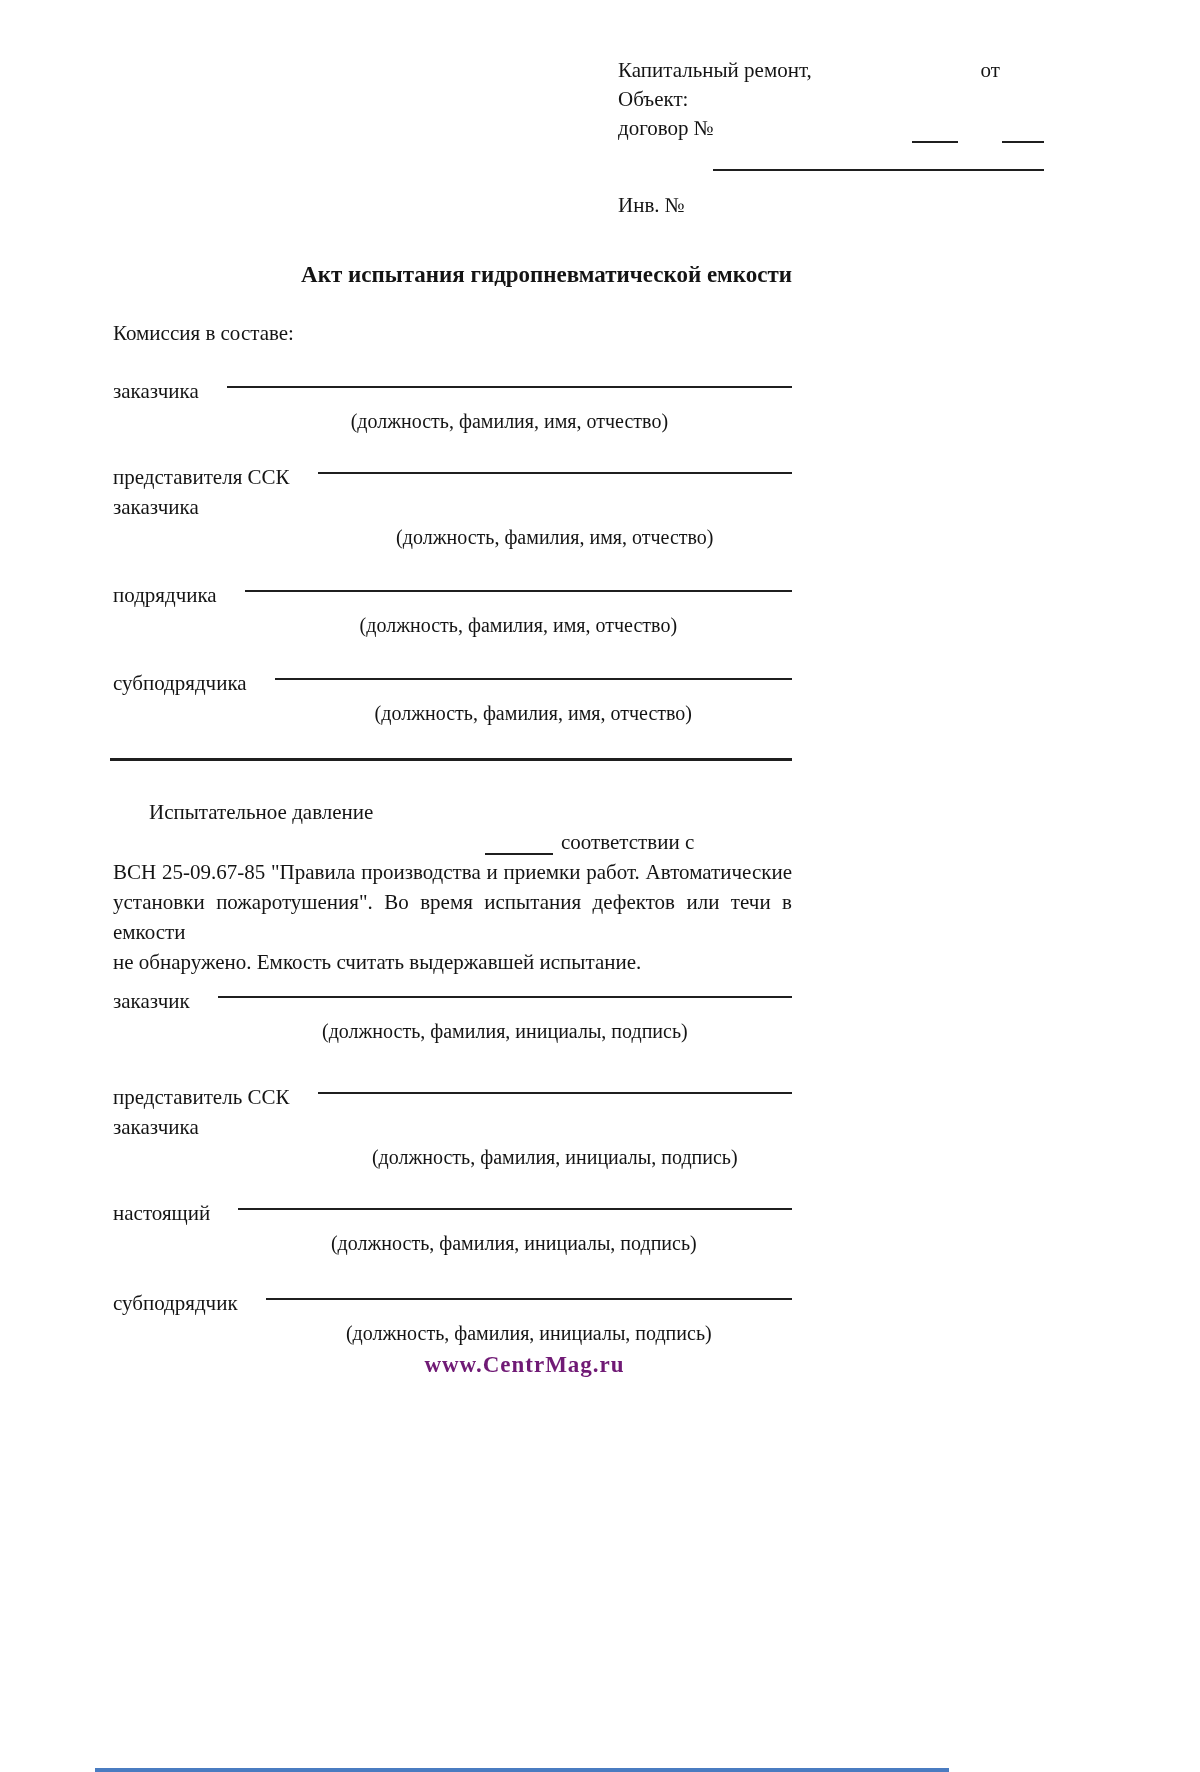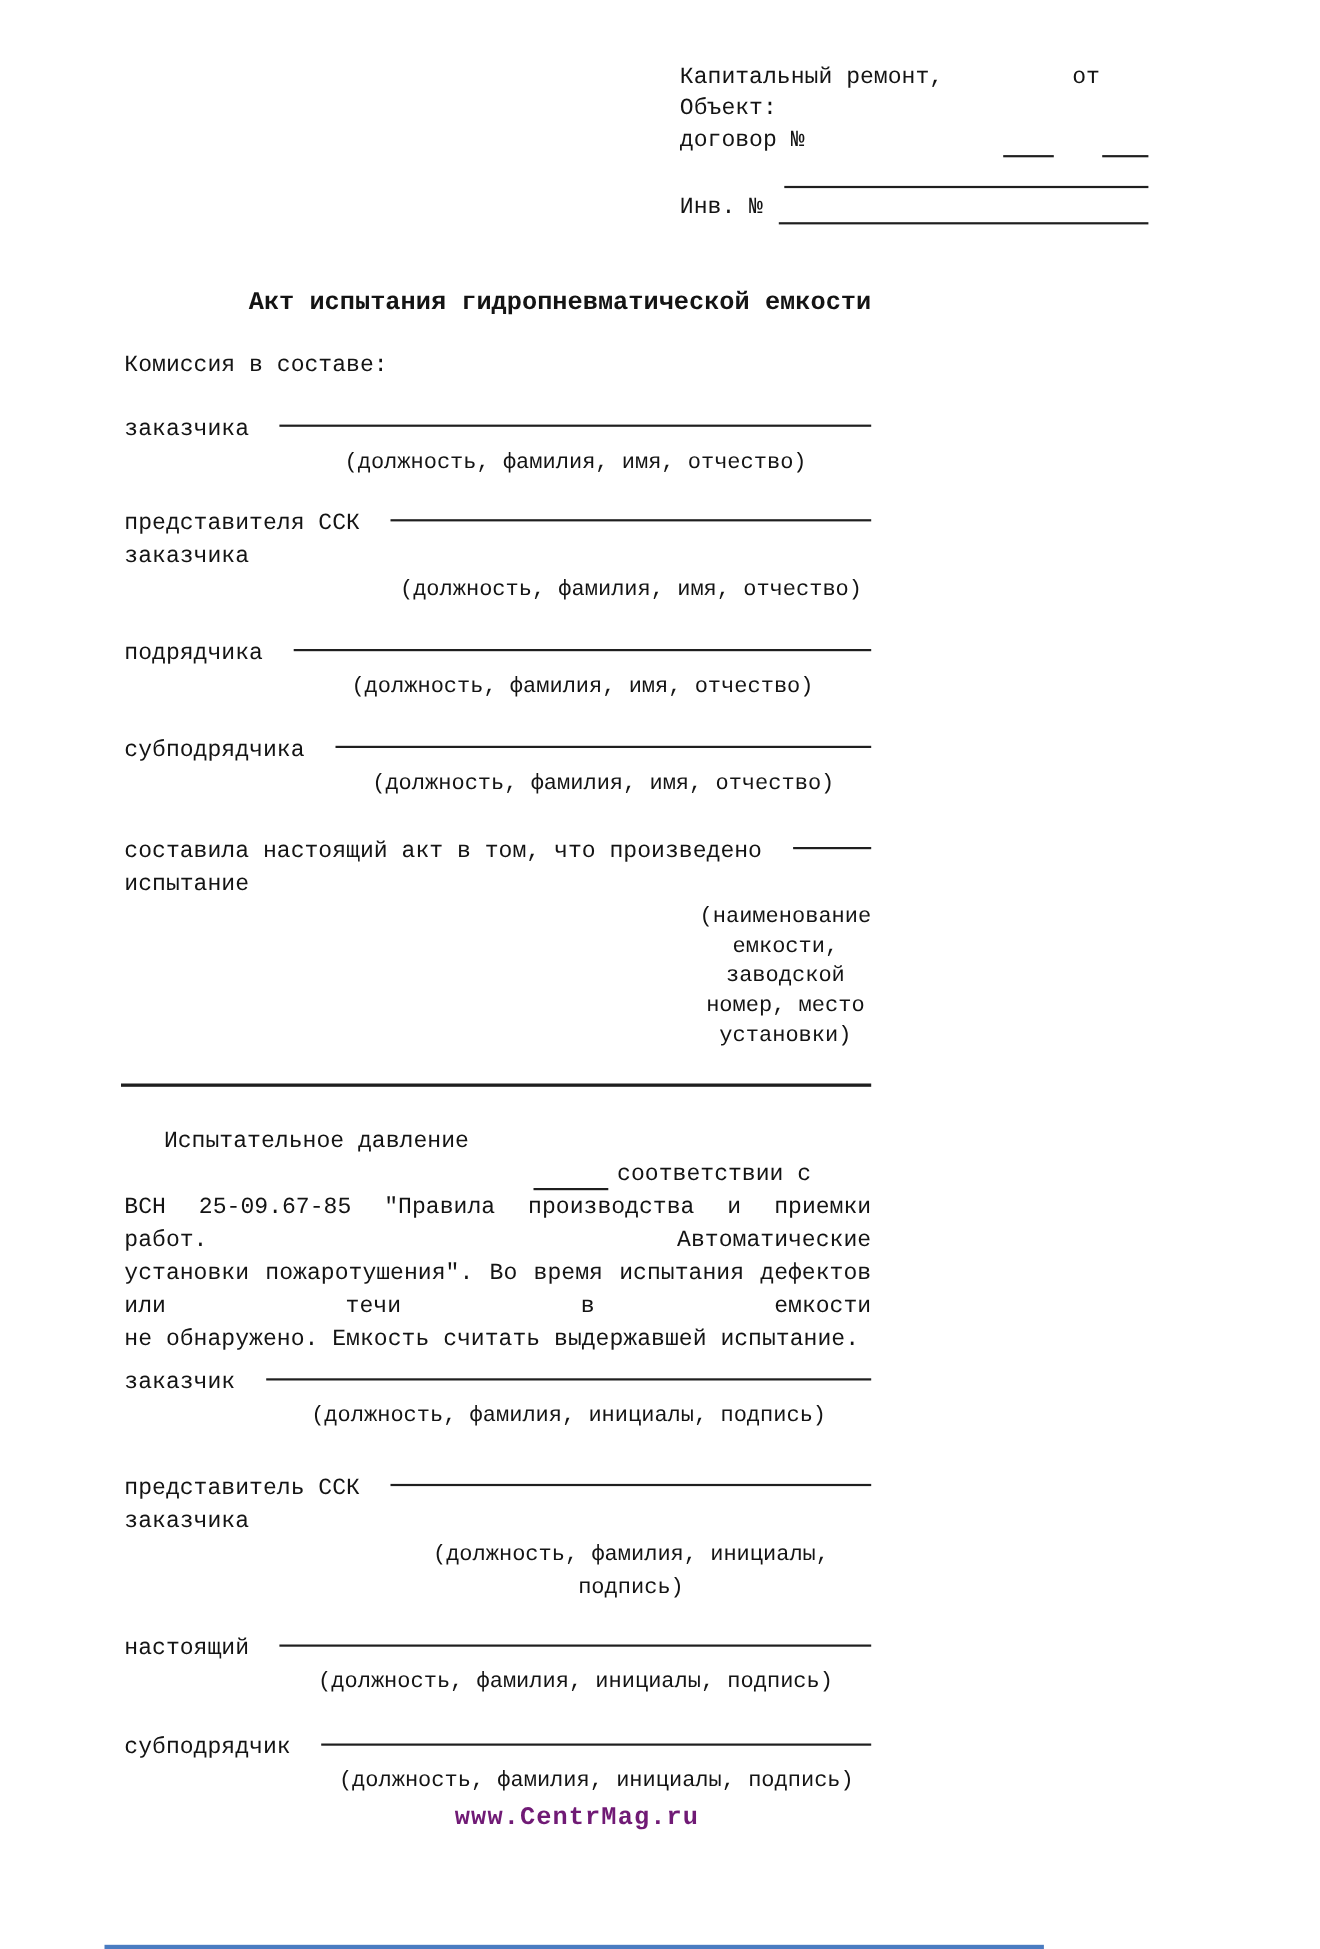--- a/index.html
+++ b/index.html
@@ -1,34 +1,34 @@
 <!DOCTYPE html>
 <html><head>
 <meta charset="utf-8">
 <style>
   html,body { margin:0; padding:0; background:#ffffff; }
   .page {
     position:relative;
     width:1044px; height:1772px;
     background:#ffffff;
-    font-family:Liberation Mono, monospace;
+    font-family:Liberation Serif, serif;
     font-size:21px;
     color:#141414;
     overflow:hidden;
   }
 
   
   .header-block { position:absolute; left:618px; top:56px; width:430px; }
   .h-row { display:flex; line-height:29px; }
   .h-from { margin-left:auto; margin-right:48px; }
   .h-blank { border-bottom:2px solid #1f1f1f; height:22px; width:46px; align-self:flex-end; }
   .h-blank.b1 { margin-left:auto; }
   .h-blank.b2 { margin-left:44px; }
   .h-objline { border-bottom:2px solid #1f1f1f; margin-left:95px; height:26px; }
-  .h-inv-row { margin-top:4px; }
+  .h-inv-row { margin-top:20px;flex-direction:column; }
   .h-invline { flex:1; margin-left:14px; border-bottom:2px solid #1f1f1f; height:22px; align-self:flex-end; }
 
   
   .content { display:flow-root; margin:0 252px 0 113px; }
 
   .title { font-size:23px; font-weight:bold; text-align:right; line-height:30px; margin:260px 0 0 0; }
   .intro { margin-top:28px; line-height:30px; }
 
   
   .entry { }
@@ -141,35 +141,20 @@
       <div class="entry-main">
         <div class="entry-label">субподрядчика</div>
         <div class="blank-line"></div>
       </div>
       <div class="caption-row">
         <div class="ghost" aria-hidden="true">субподрядчика</div>
         <div class="caption">(должность, фамилия, имя, отчество)</div>
       </div>
     </div>
 
-    <div class="entry act">
-      <div class="entry-main">
-        <div class="entry-label">составила настоящий акт в том, что произведено
-испытание</div>
-        <div class="blank-line"></div>
-      </div>
-      <div class="caption-row">
-        <div class="ghost" aria-hidden="true">составила настоящий акт в том, что произведено
-испытание</div>
-        <div class="caption pre">(наименование
-емкости, заводской
-номер, место
-установки)</div>
-      </div>
-    </div>
 
     <div class="divider"></div>
 
     <div class="para">
       <div class="p-line1">
         <span class="p-ind">Испытательное давление</span>
       </div>
       <div class="p-line2">
         <span class="p-blank"></span>
         <span class="txt">соответствии с</span>

